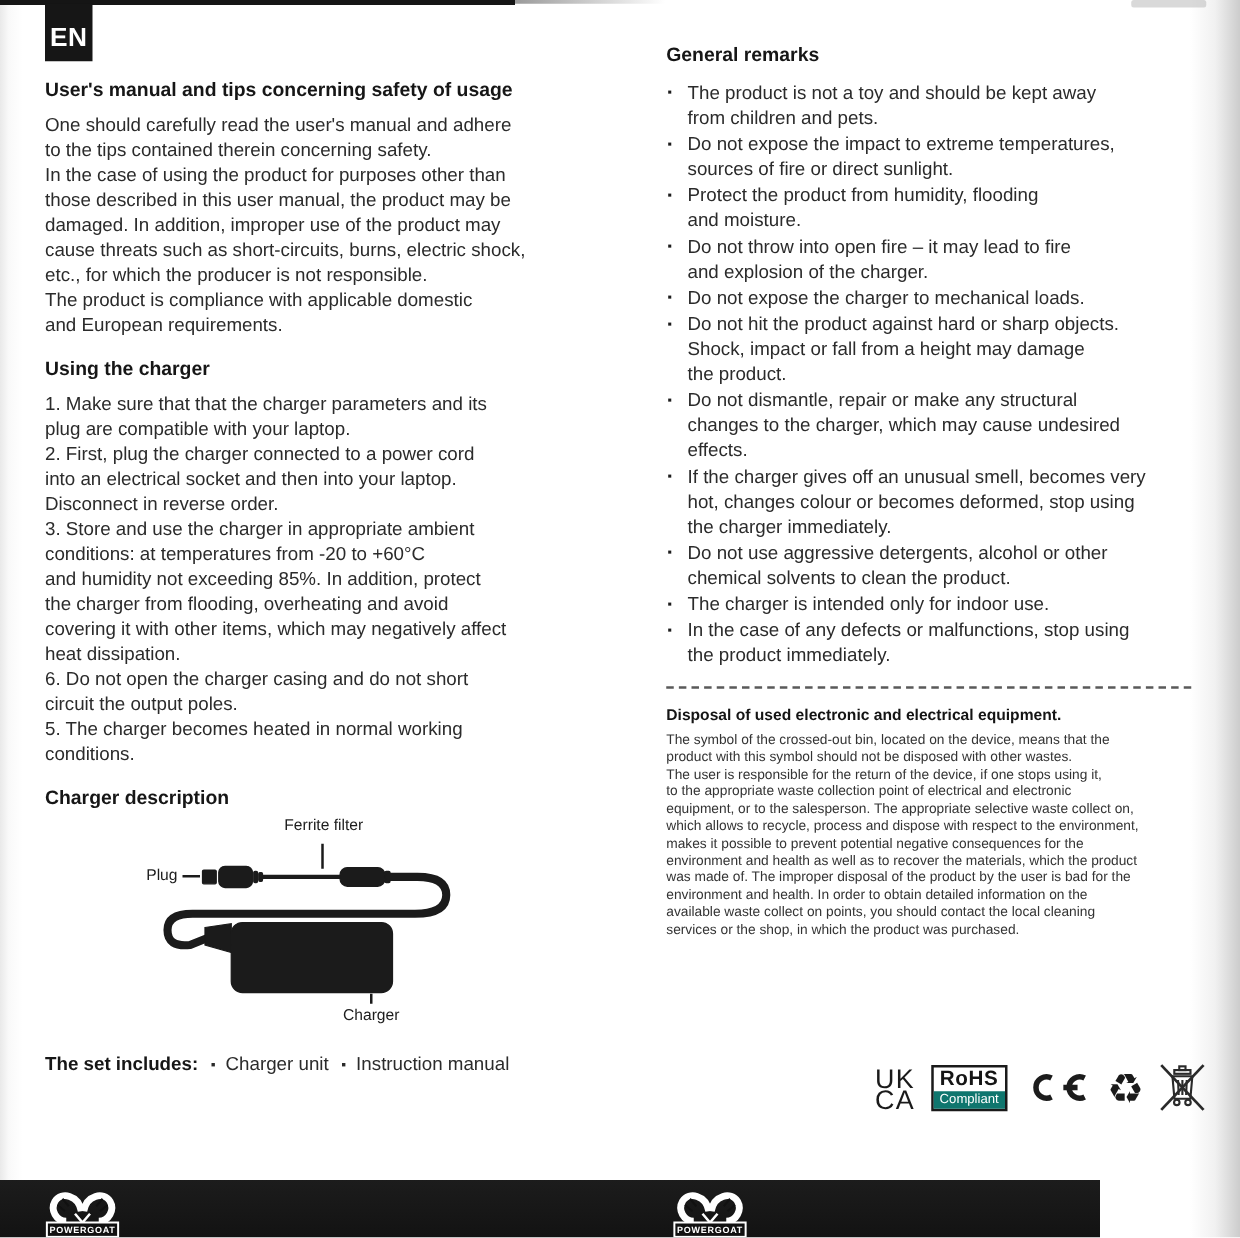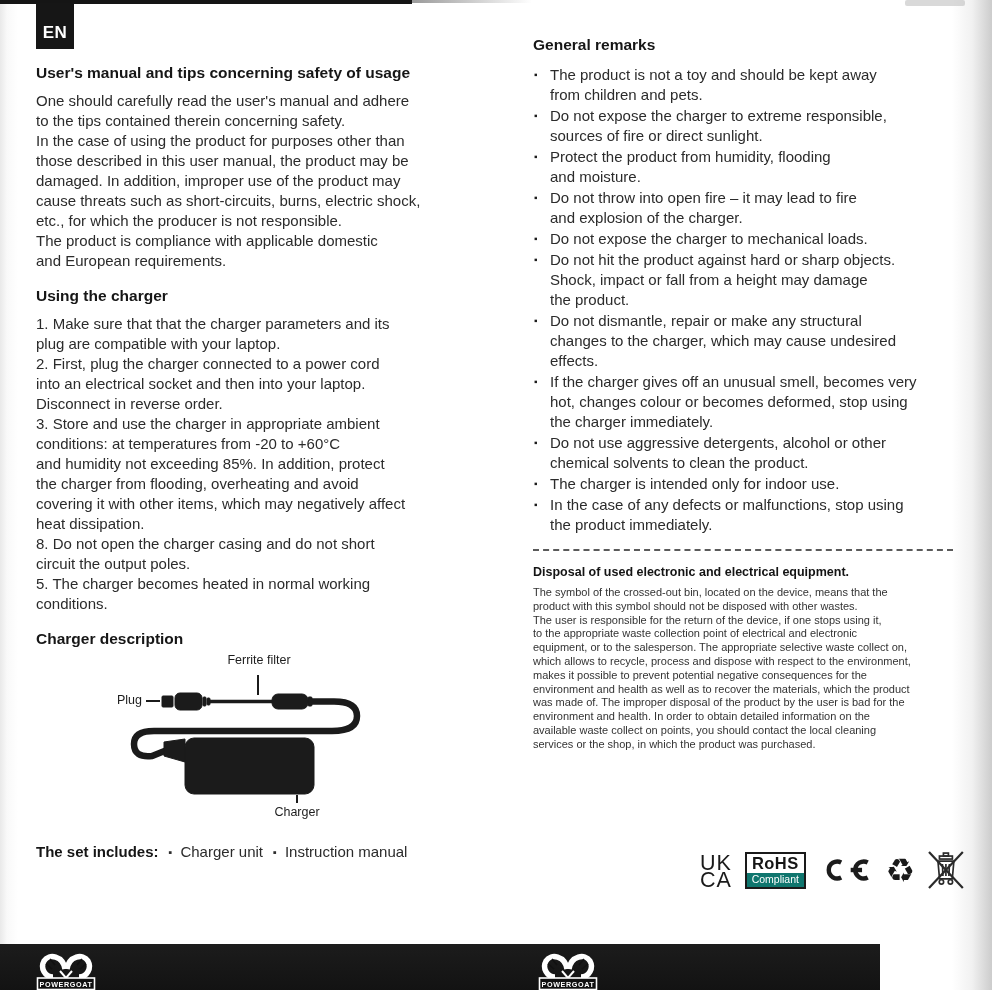--- a/index.html
+++ b/index.html
@@ -6,21 +6,21 @@
   .page{
     position:relative;width:992px;height:990px;overflow:hidden;
     font-family:"Liberation Sans","DejaVu Sans",sans-serif;color:#2b2b2b;
     background:linear-gradient(90deg,#e9e9e9 0px,#f9f9f9 7px,#ffffff 18px,#ffffff 952px,#f1f1f1 972px,#cccccc 992px);
   }
   .top-strip{position:absolute;left:0;top:0;width:412px;height:4px;background:#151515;}
   .top-strip-fade{position:absolute;left:412px;top:0;width:120px;height:3px;background:linear-gradient(90deg,#9a9a9a,rgba(255,255,255,0));}
   .top-smudge{position:absolute;left:905px;top:0;width:60px;height:6px;background:#b9b9b9;opacity:.55;border-radius:2px;}
   .en-badge{
     position:absolute;left:36px;top:3px;width:38px;height:46px;background:#161616;
-    color:#ffffff;font-weight:bold;font-size:17px;display:flex;align-items:flex-end;justify-content:center;
+    color:#ffffff;font-weight:bold;font-size:21px;display:flex;align-items:flex-end;justify-content:center;
     padding-bottom:6px;box-sizing:border-box;letter-spacing:.5px;
   }
   .col-left{position:absolute;left:36px;top:62px;width:432px;}
   .col-right{position:absolute;left:533px;top:34px;width:432px;}
   h1,h2{font-size:15.5px;color:#161616;margin:0;line-height:21px;}
   .intro{white-space:pre-line;font-size:15px;line-height:20px;margin-top:8px;}
   .steps{margin-top:8px;}
   .step{white-space:pre-line;font-size:15px;line-height:20px;}
   .sec{margin-top:14px;}
   
@@ -86,21 +86,21 @@
 plug are compatible with your laptop.</div>
         <div class="step">2. First, plug the charger connected to a power cord
 into an electrical socket and then into your laptop.
 Disconnect in reverse order.</div>
         <div class="step">3. Store and use the charger in appropriate ambient
 conditions: at temperatures from -20 to +60°C
 and humidity not exceeding 85%. In addition, protect
 the charger from flooding, overheating and avoid
 covering it with other items, which may negatively affect
 heat dissipation.</div>
-        <div class="step">8. Do not open the charger casing and do not short
+        <div class="step">6. Do not open the charger casing and do not short
 circuit the output poles.</div>
         <div class="step">5. The charger becomes heated in normal working
 conditions.</div>
       </div>
 
     <h2 class="sec">Charger description</h2>
 
     <div class="diagram">
       <div class="dg-label dg-ferrite">Ferrite filter</div>
       <div class="dg-label dg-plug">Plug</div>
@@ -136,21 +136,21 @@
     <div class="set-line">
       <span class="set-label">The set includes:</span><span><span class="set-item"><span class="set-bullet">▪</span><span>Charger unit</span></span><span class="set-item"><span class="set-bullet">▪</span><span>Instruction manual</span></span></span>
     </div>
   </div>
 
   <div class="col-right">
     <h2>General remarks</h2>
     <ul class="bullets">
         <li><span class="marker">▪</span><span>The product is not a toy and should be kept away
 from children and pets.</span></li>
-        <li><span class="marker">▪</span><span>Do not expose the charger to extreme responsible,
+        <li><span class="marker">▪</span><span>Do not expose the impact to extreme temperatures,
 sources of fire or direct sunlight.</span></li>
         <li><span class="marker">▪</span><span>Protect the product from humidity, flooding
 and moisture.</span></li>
         <li><span class="marker">▪</span><span>Do not throw into open fire – it may lead to fire
 and explosion of the charger.</span></li>
         <li><span class="marker">▪</span><span>Do not expose the charger to mechanical loads.</span></li>
         <li><span class="marker">▪</span><span>Do not hit the product against hard or sharp objects.
 Shock, impact or fall from a height may damage
 the product.</span></li>
         <li><span class="marker">▪</span><span>Do not dismantle, repair or make any structural

